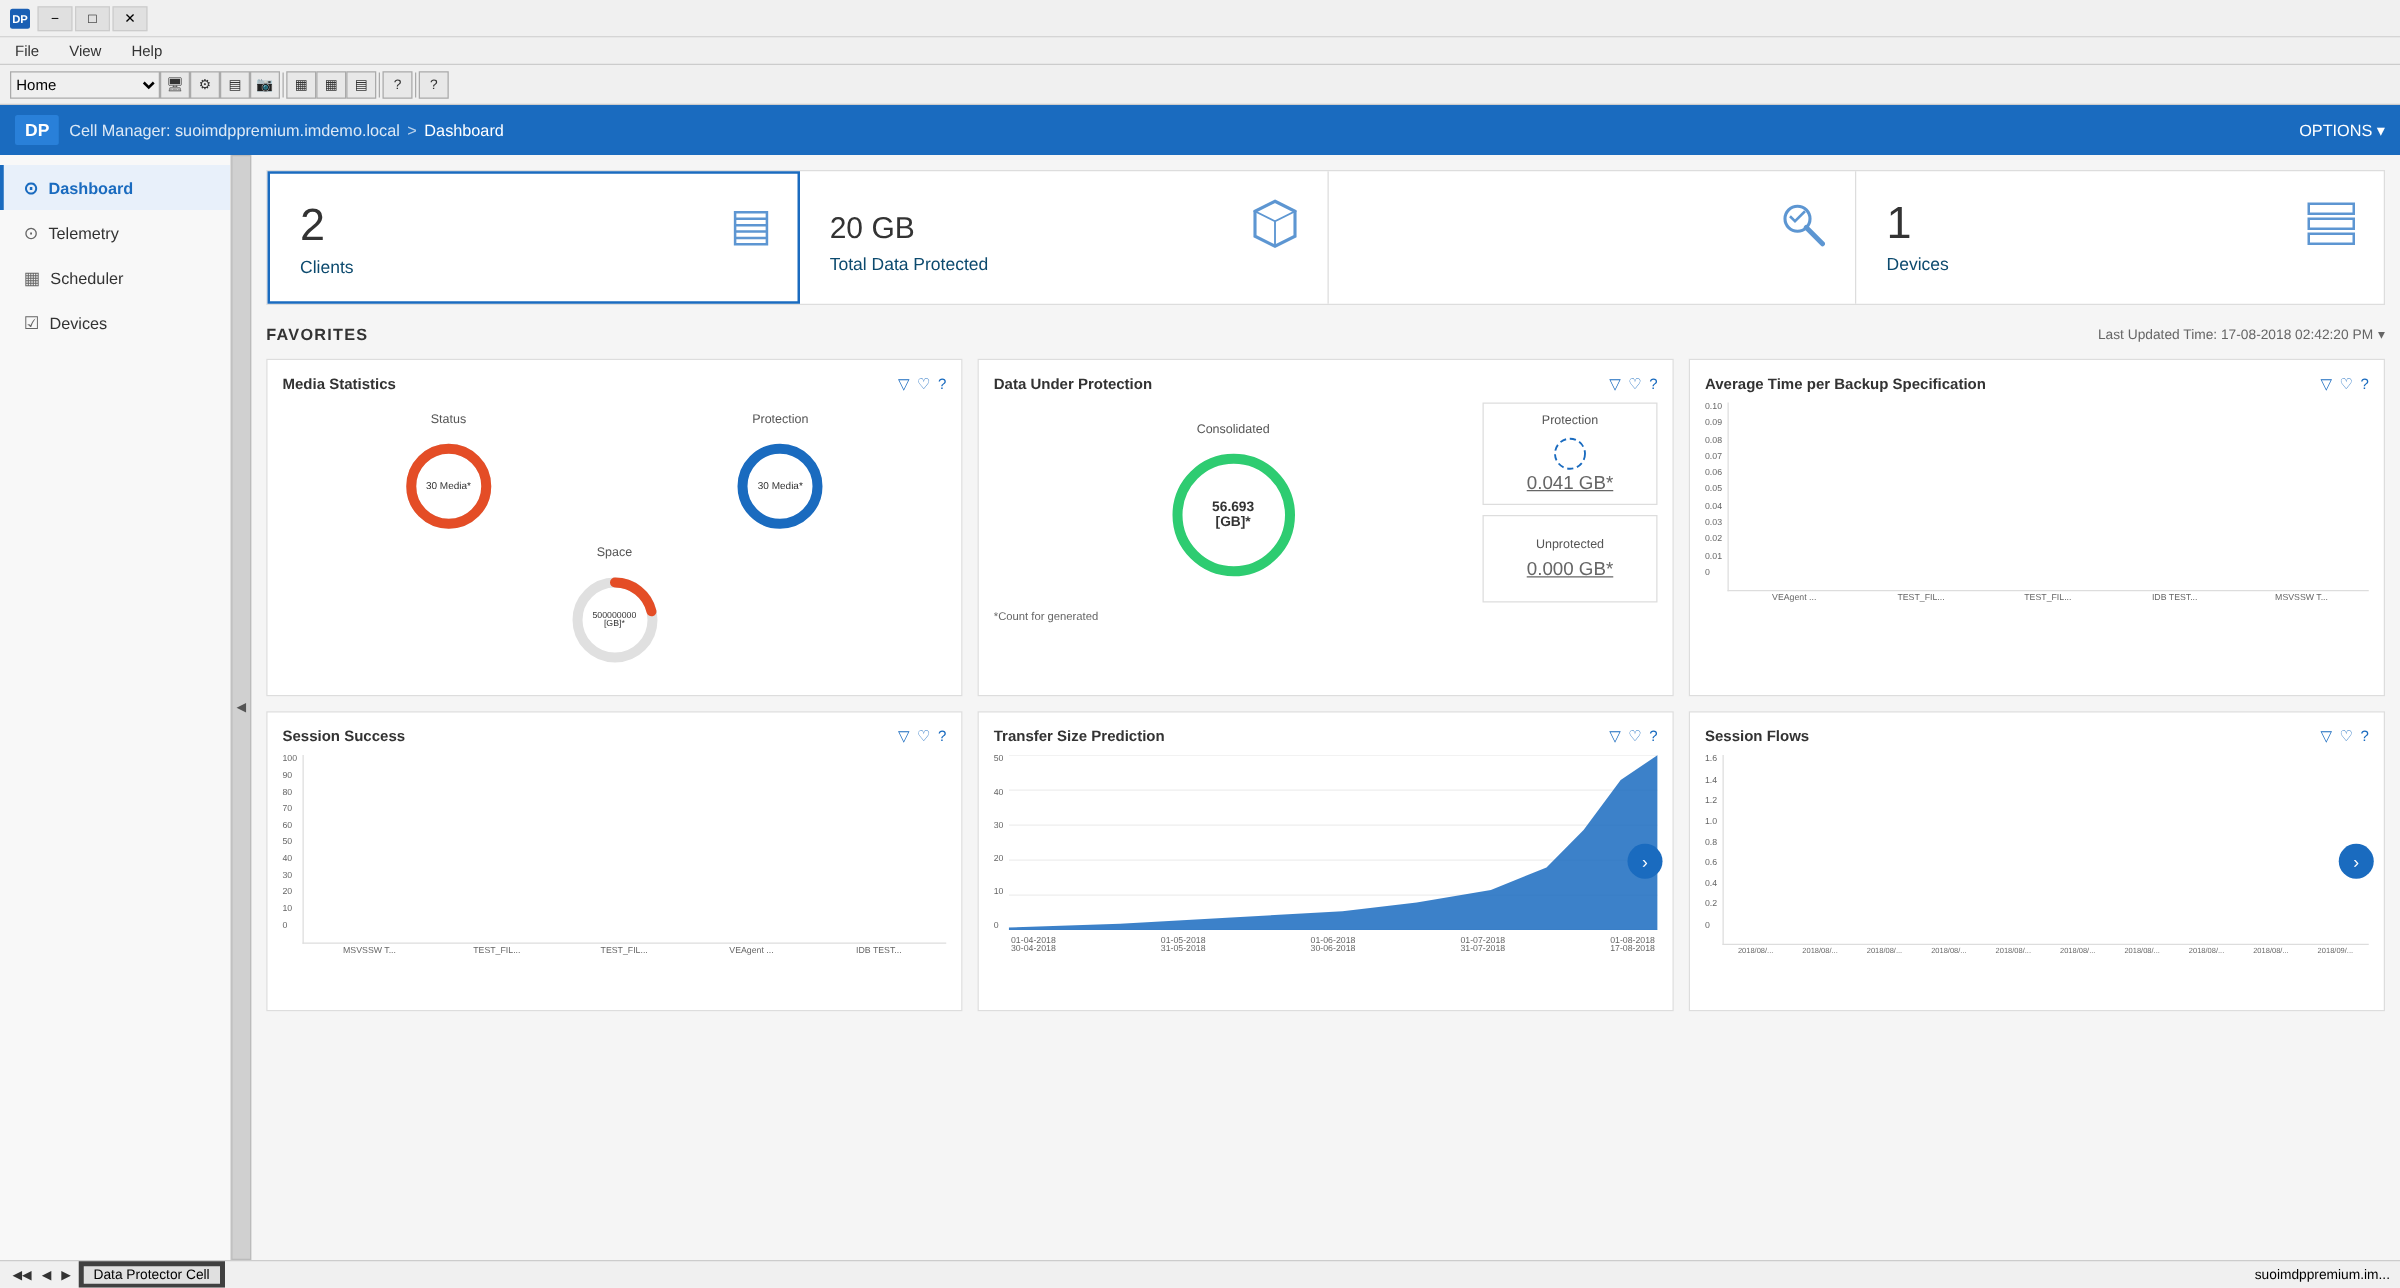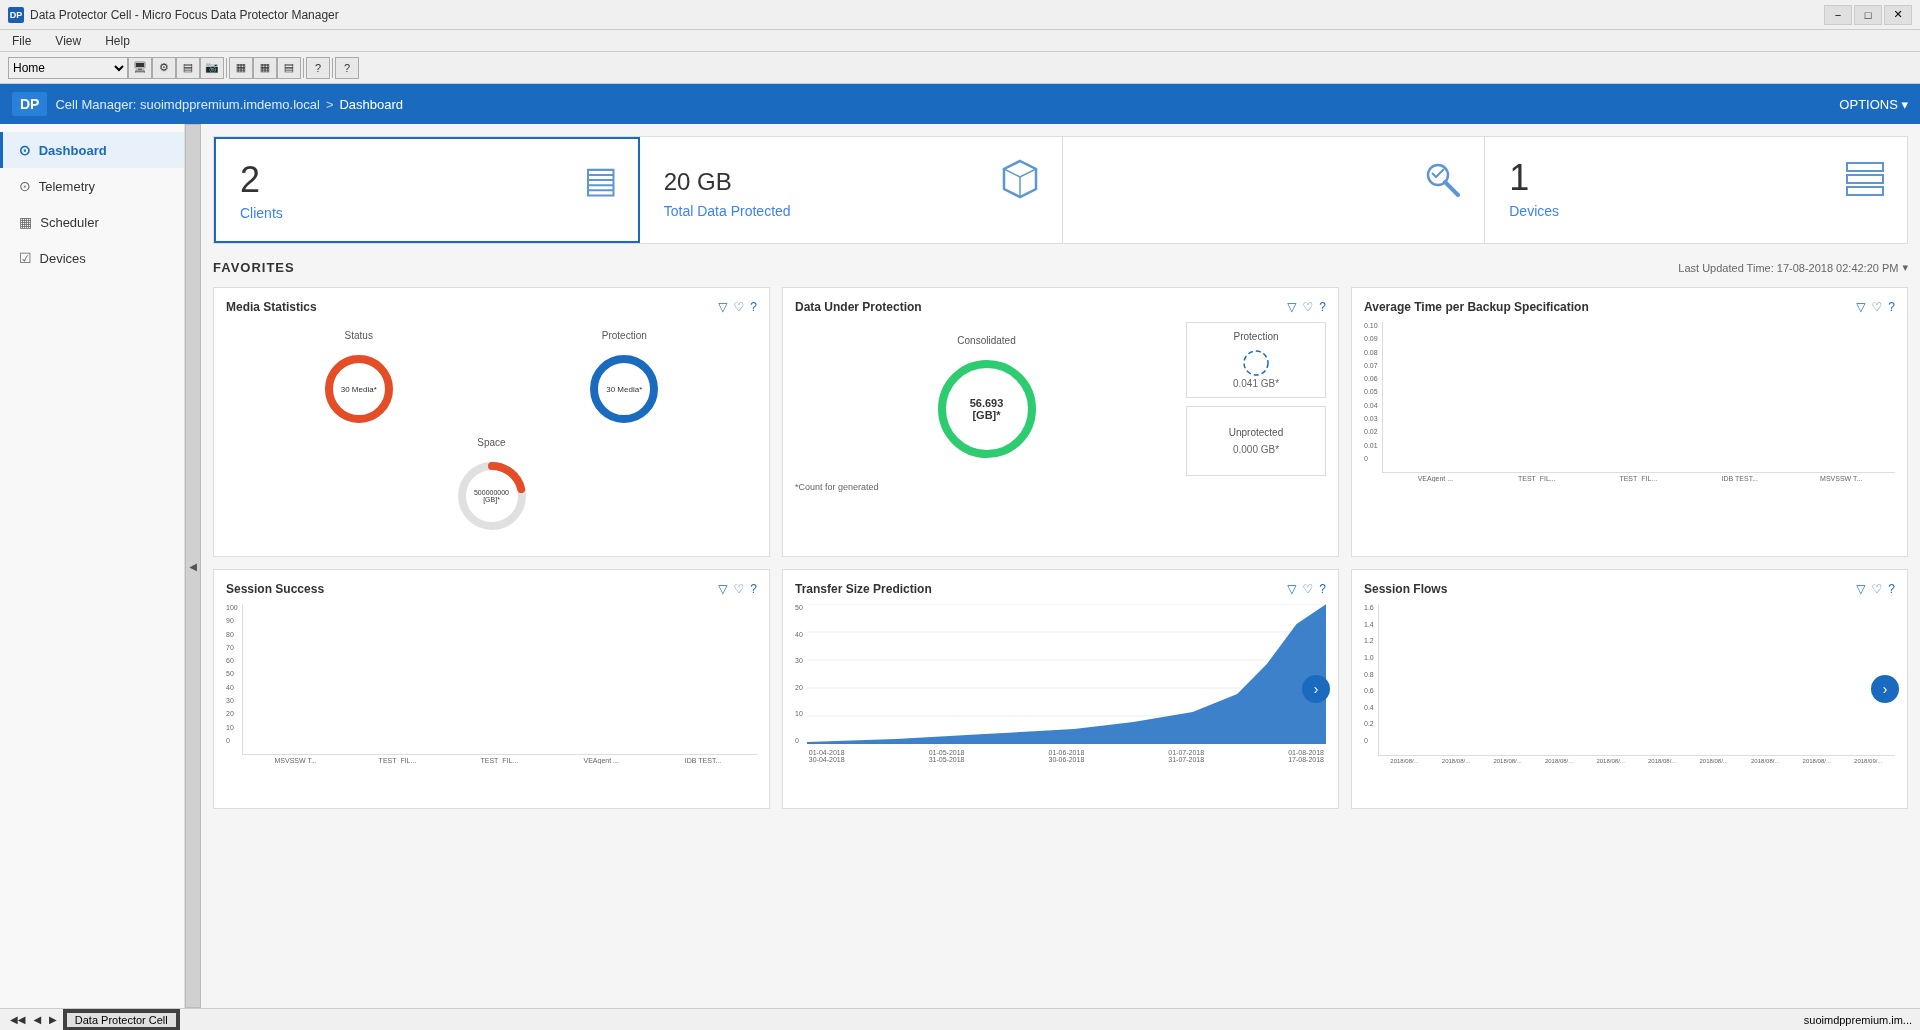--- a/index.html
+++ b/index.html
@@ -137,21 +137,21 @@
       display: flex;
       flex-direction: column;
       justify-content: space-between;
       position: relative;
       min-height: 100px;
     }
     .stat-card:last-child { border-right: none; }
     .stat-card.active { border: 2px solid #1a6bbf; }
     .stat-number { font-size: 36px; font-weight: 300; color: #333; }
     .stat-number span { font-size: 24px; }
-    .stat-label { font-size: 14px; color: #3b82f6; margin-top: 4px; }
+    .stat-label { font-size: 14px; color: #0c4a6e; margin-top: 4px; }
     .stat-icon { position: absolute; right: 20px; top: 20px; font-size: 32px; color: #1a6bbf; opacity: 0.7; }
 
     
     .favorites-header {
       display: flex;
       align-items: center;
       justify-content: space-between;
       margin-bottom: 12px;
     }
     .favorites-title { font-size: 13px; font-weight: bold; color: #333; letter-spacing: 1px; }
@@ -192,21 +192,21 @@
     .donut { position: relative; width: 80px; height: 80px; }
     .donut svg { width: 80px; height: 80px; }
     .donut-text { position: absolute; top: 50%; left: 50%; transform: translate(-50%, -50%); font-size: 9px; text-align: center; color: #333; }
 
     
     .dup-layout { display: flex; gap: 8px; }
     .dup-left { flex: 1; display: flex; align-items: center; justify-content: center; }
     .dup-right { width: 140px; display: flex; flex-direction: column; gap: 8px; }
     .dup-right-item { border: 1px solid #ddd; padding: 8px; display: flex; flex-direction: column; align-items: center; justify-content: center; min-height: 70px; }
     .dup-right-label { font-size: 10px; color: #555; margin-bottom: 6px; }
-    .dup-right-value { font-size: 10px; color: #666; }
+    .dup-right-value { font-size: 15px; color: #666; text-decoration: underline; }
 
     
     .status-bar {
       height: 22px;
       background: #f0f0f0;
       border-top: 1px solid #ccc;
       display: flex;
       align-items: center;
       padding: 0 8px;
       justify-content: space-between;
@@ -249,21 +249,20 @@
 
     .relative { position: relative; }
   </style>
 </head>
 <body>
 
 <div class="title-bar">
   <div class="title-bar-icon">
     <span style="font-size:9px; font-weight:bold; color:white;">DP</span>
   </div>
-  <span class="title-bar-text">Data Protector Cell - Micro Focus Data Protector Manager</span>
   <div class="title-bar-controls">
     <div class="title-bar-btn">−</div>
     <div class="title-bar-btn">□</div>
     <div class="title-bar-btn">✕</div>
   </div>
 </div>
 
 <div class="menu-bar">
   <span class="menu-item">File</span>
   <span class="menu-item">View</span>

